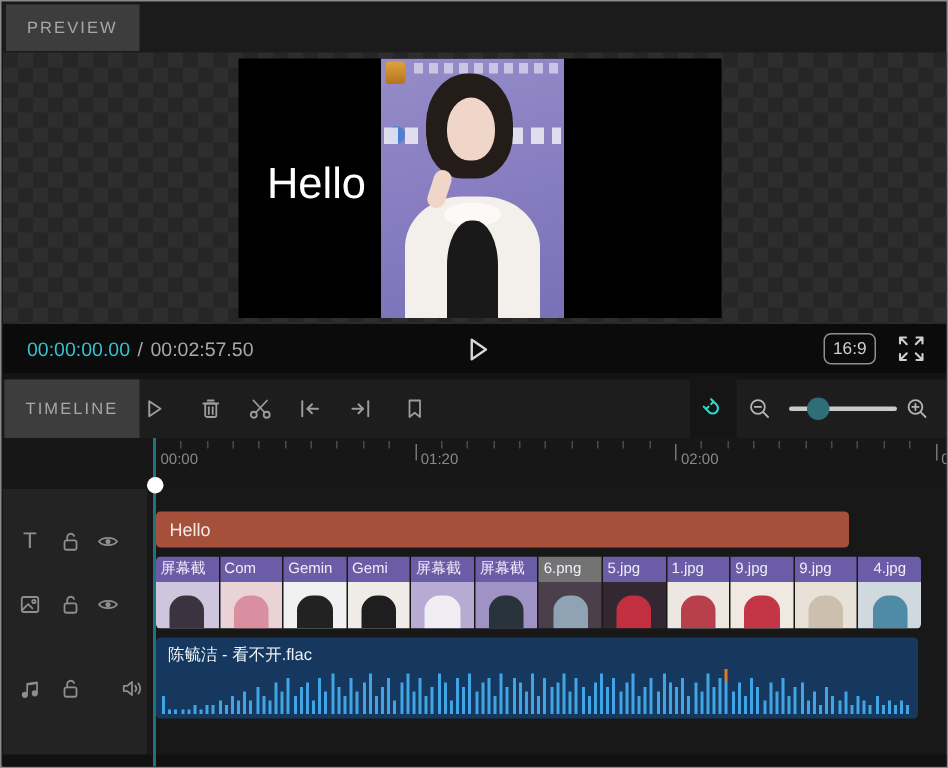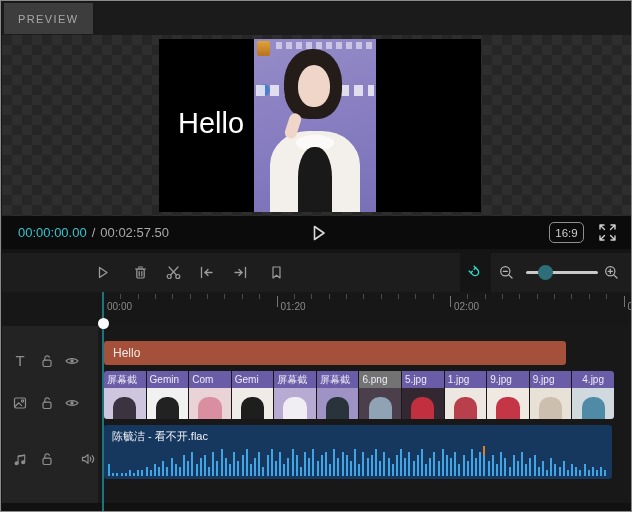--- a/index.html
+++ b/index.html
@@ -170,20 +170,23 @@
           <path d="M17,13 V17 H13 M17,17 L12.5,12.5"></path>
           <path d="M6,17 H2 V13 M2,17 L6.5,12.5"></path>
         </g>
       </svg>
     </div>
   </div>
 
   <div class="gapline"></div>
 
   <div class="tl-toolbar">
+    <div class="tab tl">
+      <span>TIMELINE</span>
+    </div>
 
     <div class="tbtn" style="left:92px">
       <svg width="17" height="17" viewBox="0 0 17 17">
         <path d="M5.5,3.5 L13,8.5 L5.5,13.5 Z" fill="none" stroke="#9c9c9c" stroke-width="1.3" stroke-linejoin="round"></path>
       </svg>
     </div>
     <div class="tbtn" style="left:130px">
       <svg width="17" height="17" viewBox="0 0 17 17">
         <g fill="none" stroke="#9c9c9c" stroke-width="1.2" stroke-linecap="round" stroke-linejoin="round">
           <path d="M3.5,5 H13.5"></path>
@@ -383,29 +386,29 @@
     </div>
 
     <div class="lane-image" id="image-lane">
         <div class="imgclip">
           <div class="head" style="background: rgb(107, 92, 168);">屏幕截</div>
           <div class="thumb" style="background: rgb(205, 198, 222);">
             <div class="figure" style="background: rgb(59, 51, 64);"></div>
           </div>
         </div>
         <div class="imgclip">
+          <div class="head" style="background: rgb(107, 92, 168);">Com</div>
+          <div class="thumb" style="background: rgb(233, 211, 214);">
+            <div class="figure" style="background: rgb(217, 143, 160);"></div>
+          </div>
+        </div>
+        <div class="imgclip">
           <div class="head" style="background: rgb(107, 92, 168);">Gemin</div>
           <div class="thumb" style="background: rgb(241, 241, 241);">
             <div class="figure" style="background: rgb(34, 34, 34);"></div>
-          </div>
-        </div>
-        <div class="imgclip">
-          <div class="head" style="background: rgb(107, 92, 168);">Com</div>
-          <div class="thumb" style="background: rgb(233, 211, 214);">
-            <div class="figure" style="background: rgb(217, 143, 160);"></div>
           </div>
         </div>
         <div class="imgclip">
           <div class="head" style="background: rgb(107, 92, 168);">Gemi</div>
           <div class="thumb" style="background: rgb(239, 236, 232);">
             <div class="figure" style="background: rgb(30, 30, 30);"></div>
           </div>
         </div>
         <div class="imgclip">
           <div class="head" style="background: rgb(107, 92, 168);">屏幕截</div>

